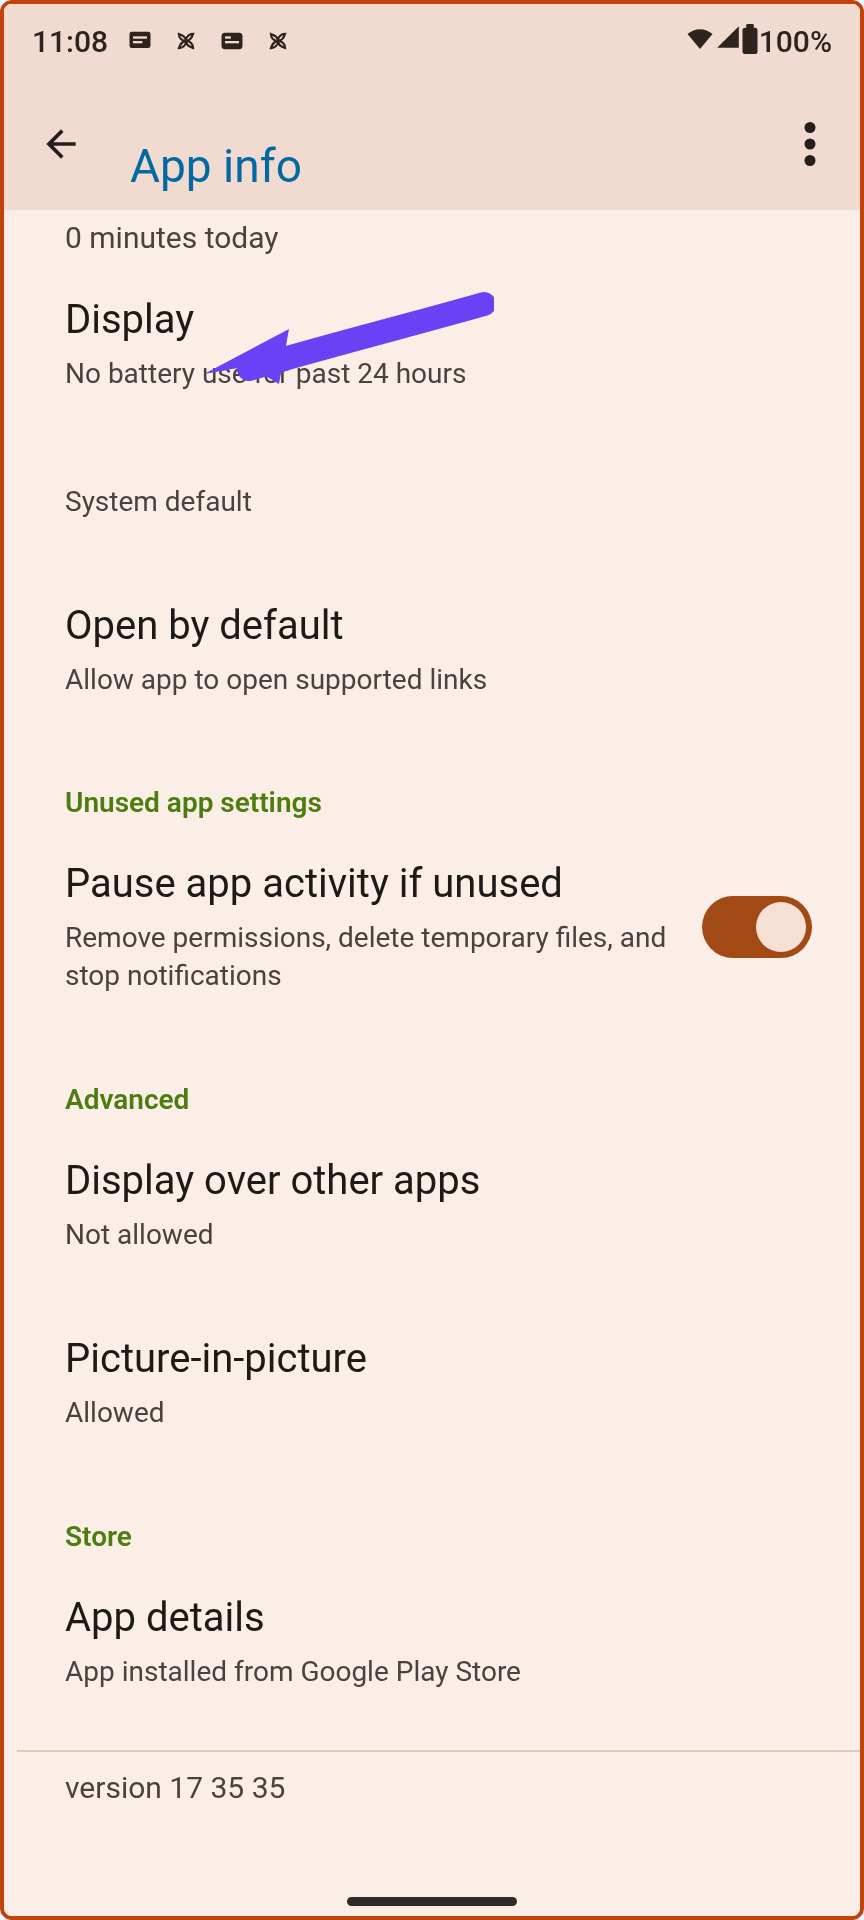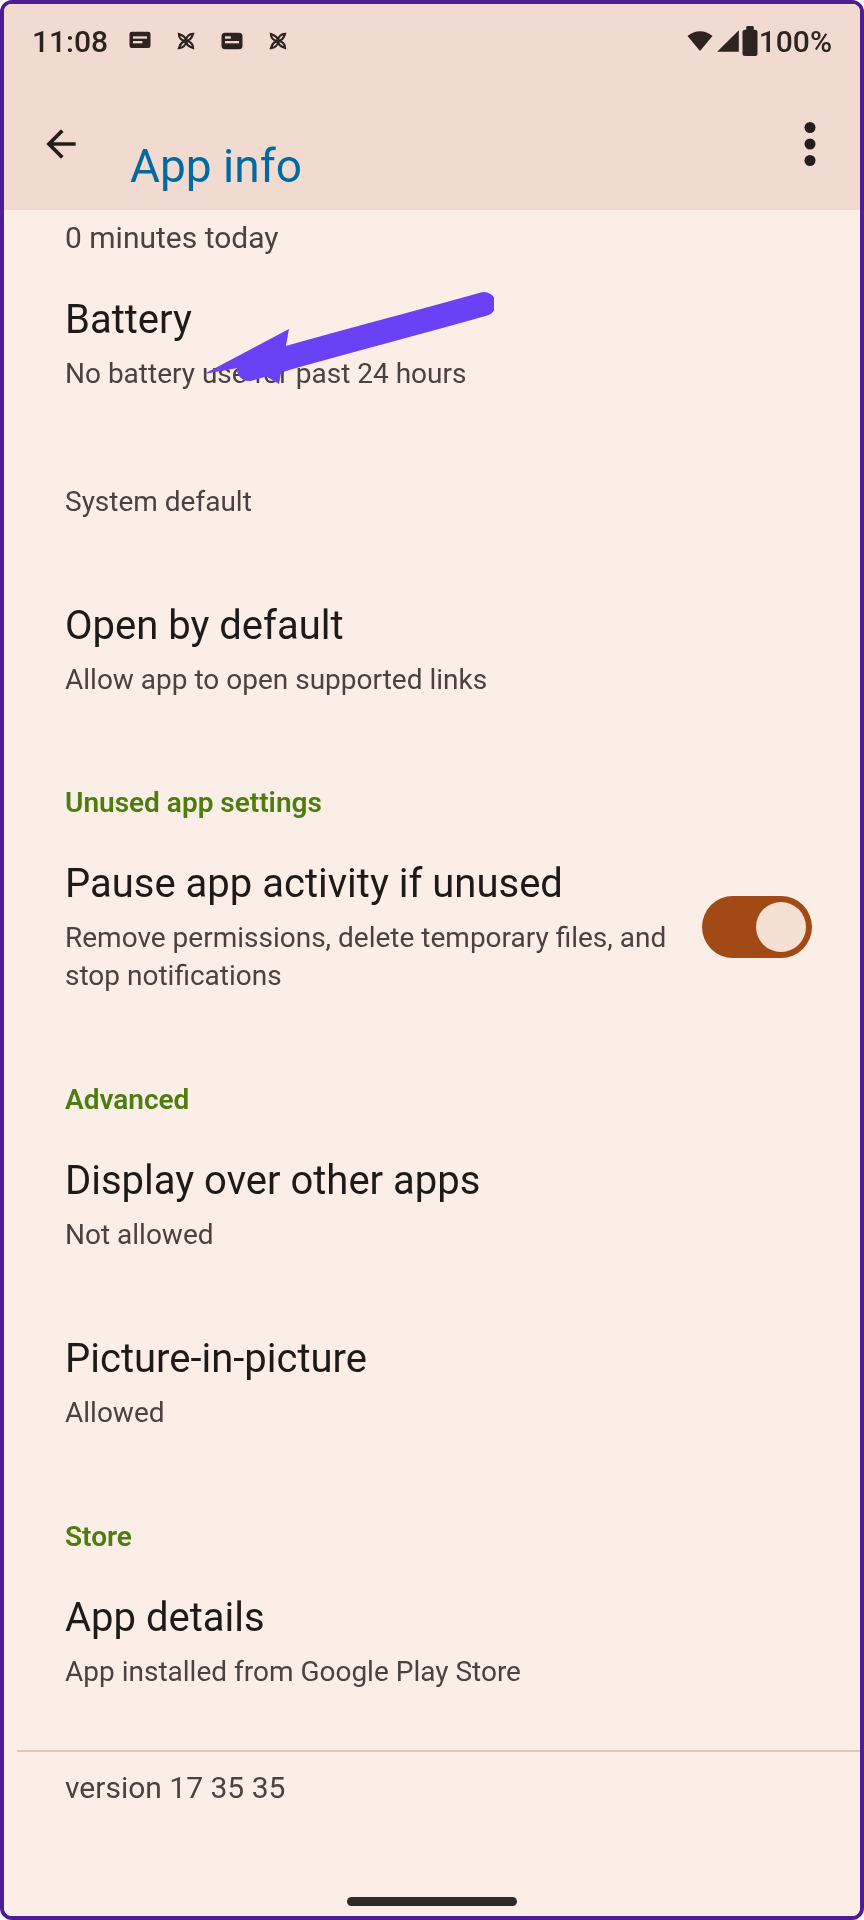--- a/index.html
+++ b/index.html
@@ -8,21 +8,21 @@
     font-family: Roboto, "Segoe UI", Arial, sans-serif;
     background: #fff;
     display: flex;
     justify-content: center;
   }
   .device {
     width: 864px;
     height: 1920px;
     position: relative;
     overflow: hidden;
-    border: 4px solid #4c1d95;
+    border: 4px solid #c2410c;
     border-radius: 12px;
   }
   .screen {
     position: absolute;
     inset: 0;
     background: #fbeee7;
     display: flex;
     flex-direction: column;
   }
   
@@ -30,21 +30,21 @@
     height: 74px;
     background: #f1dbd1;
     display: flex;
     align-items: center;
     padding: 0 28px;
     color: #2d2420;
     font-size: 30px;
     font-weight: 500;
   }
   .status-left { display: flex; align-items: center; gap: 18px; }
-  .status-right { margin-left: auto; display: flex; align-items: center; gap: 0; }
+  .status-right { margin-left: auto; display: flex; gap: 0; }
   .sb-icon { display: inline-flex; }
   
   .app-bar {
     height: 132px;
     background: #f1dbd1;
     display: flex;
     align-items: center;
     padding: 0 22px 0 22px;
   }
   .app-bar .back { width: 70px; display:flex; align-items:center; justify-content:center; }
@@ -207,21 +207,21 @@
             <circle cx="3" cy="21" r="3" fill="#241f1c"></circle>
           </svg>
       </div>
     </div>
 
     <div class="content">
       <div class="partial-sub">0 minutes today</div>
 
       <div class="item">
         <div class="txt">
-          <div class="title-t">Battery</div>
+          <div class="title-t">Display</div>
           <div class="sub-t">No battery use for past 24 hours</div>
         </div>
       </div>
 
       <div class="item">
         <div class="txt">
           <div class="sub-t">System default</div>
         </div>
       </div>
 

